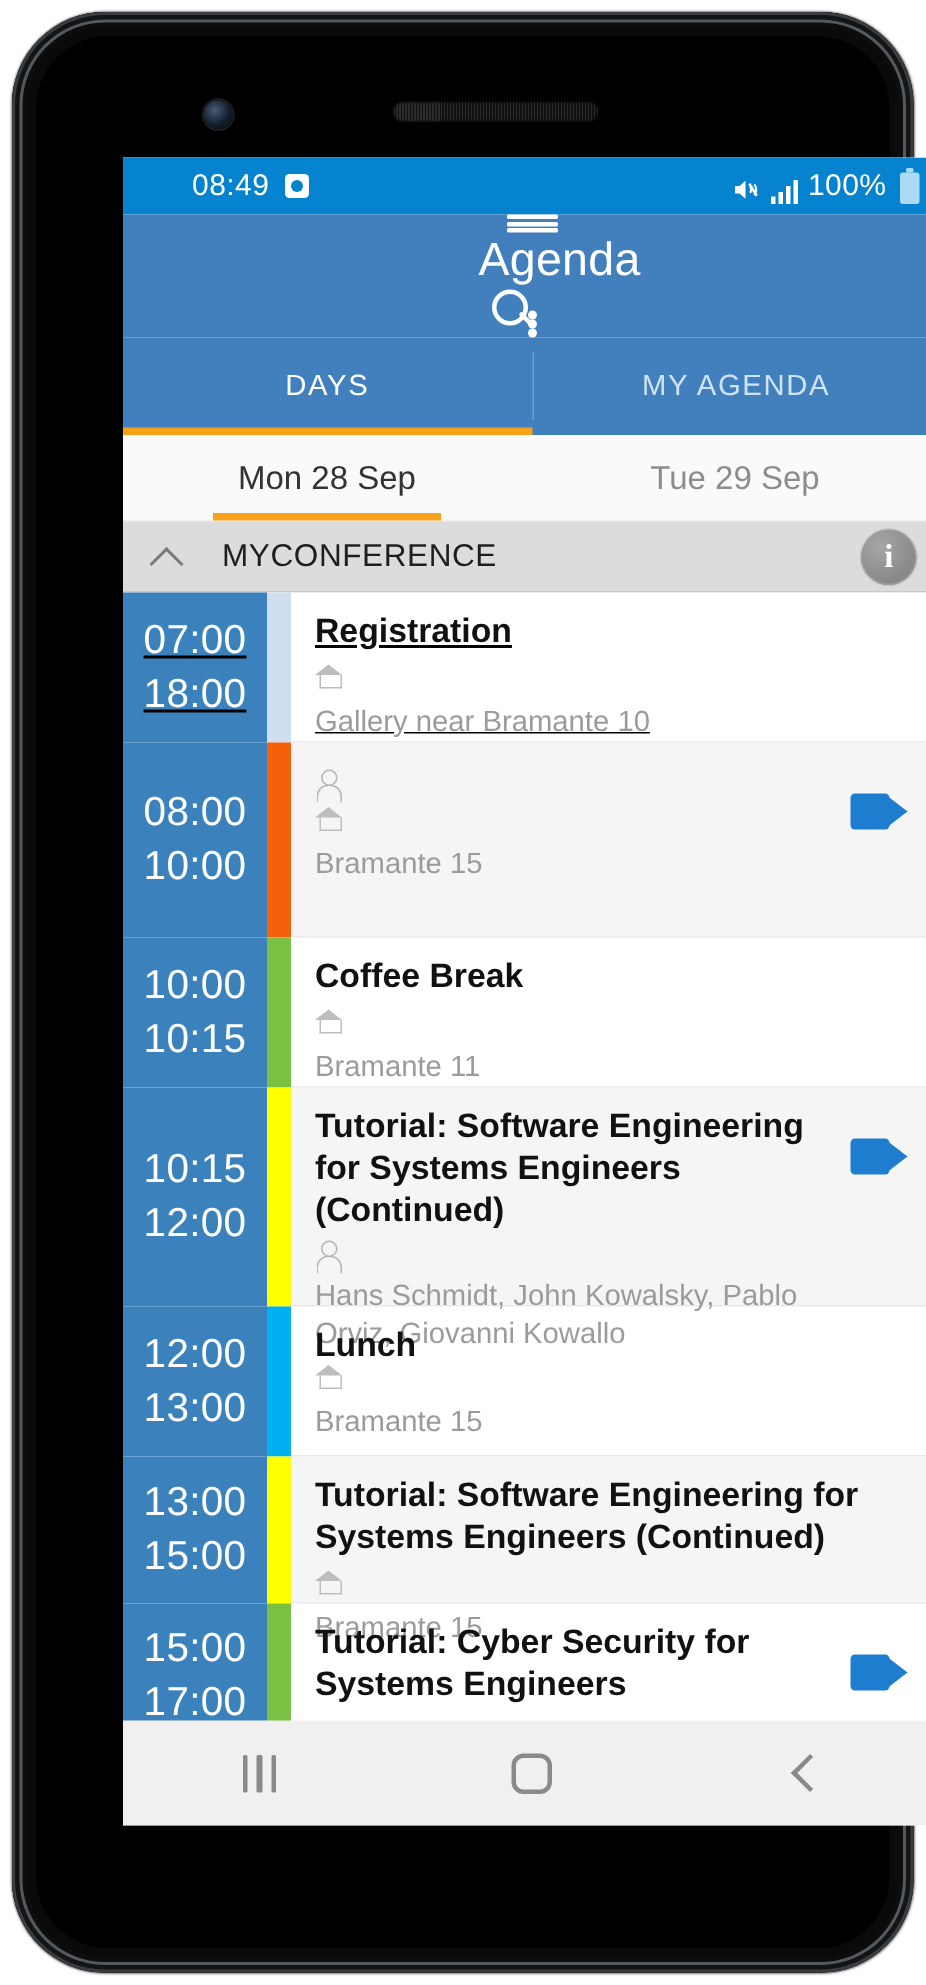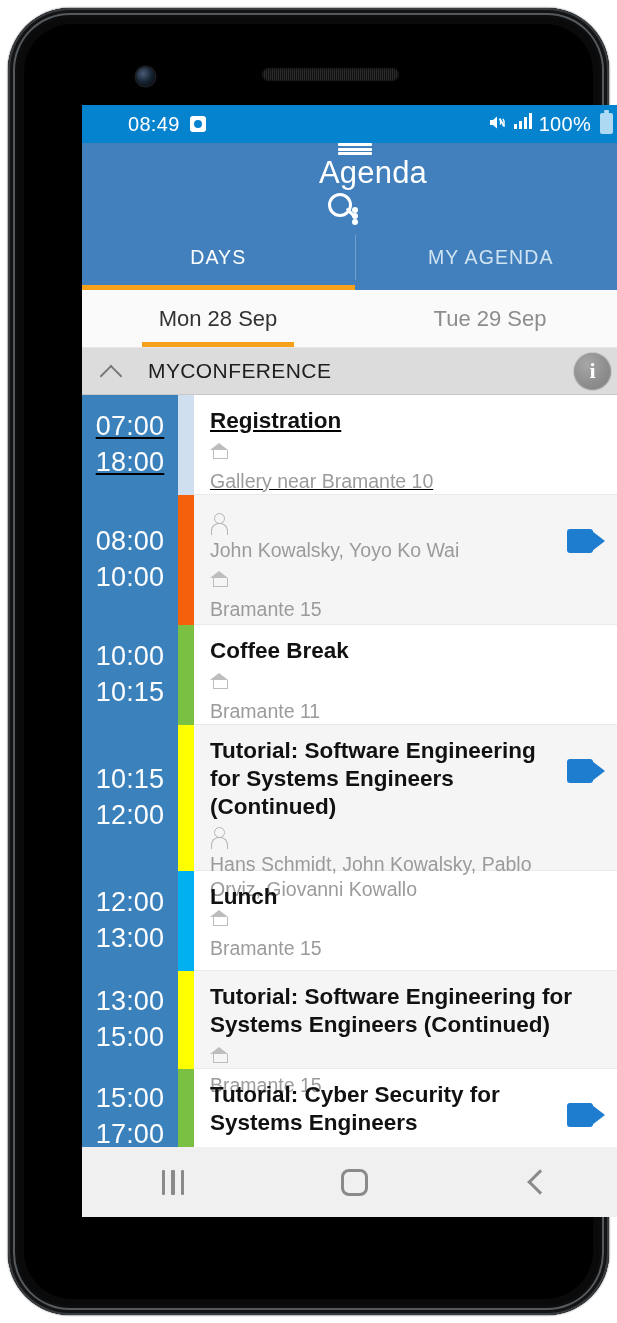--- a/index.html
+++ b/index.html
@@ -54,21 +54,21 @@
   #status-bar .clock{ margin-left:32px; font-size:20px; }
   #status-bar .sb-app-icon{
     margin-left:10px; width:16px;height:16px;border-radius:3px;
     background:#fff; position:relative;
   }
   #status-bar .sb-app-icon::after{
     content:""; position:absolute; left:4px; top:4px; width:8px; height:8px;
     border-radius:50%; background:#0583cf;
   }
   #status-bar .spacer{ flex:1; }
-  #status-bar .right{ display:flex; align-items:flex-start; gap:7px; }
+  #status-bar .right{ display:flex; align-items:flex-end; gap:7px; }
   .mute-icon{ width:19px; height:19px; position:relative; display:block; }
   .signal-icon{ display:flex; align-items:flex-end; gap:2px; height:16px; }
   .signal-icon i{ display:block; width:3px; background:#fff; }
   .signal-icon i:nth-child(1){height:5px}
   .signal-icon i:nth-child(2){height:8px}
   .signal-icon i:nth-child(3){height:12px}
   .signal-icon i:nth-child(4){height:16px}
   .batt-pct{ font-size:20px; }
   .battery-icon{
     width:13px;height:21px;border-radius:2px;background:#aed9f2;
@@ -323,21 +323,20 @@
       <div class="event-row row-alt" style="height: 130px;">
         <div class="time-col">
           <span class="t">08:00</span>
           <span class="t">10:00</span>
         </div>
         <div class="color-strip" style="background: rgb(245, 97, 10);"></div>
         <div class="event-body">
           <div class="txt">
             <div class="meta">
               <span class="person-icon"></span>
-              <span class="mtext">John Kowalsky, Yoyo Ko Wai</span>
             </div>
             <div class="meta">
               <span class="home-icon"></span>
               <span class="mtext">Bramante 15</span>
             </div>
           </div>
           <div class="video-icon">
             <span class="bd"></span>
             <span class="ln"></span>
           </div>

